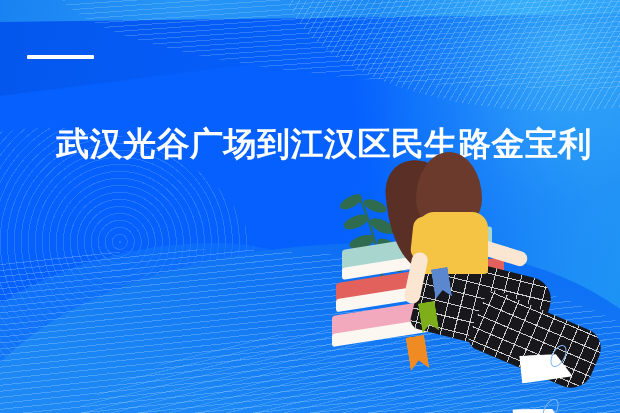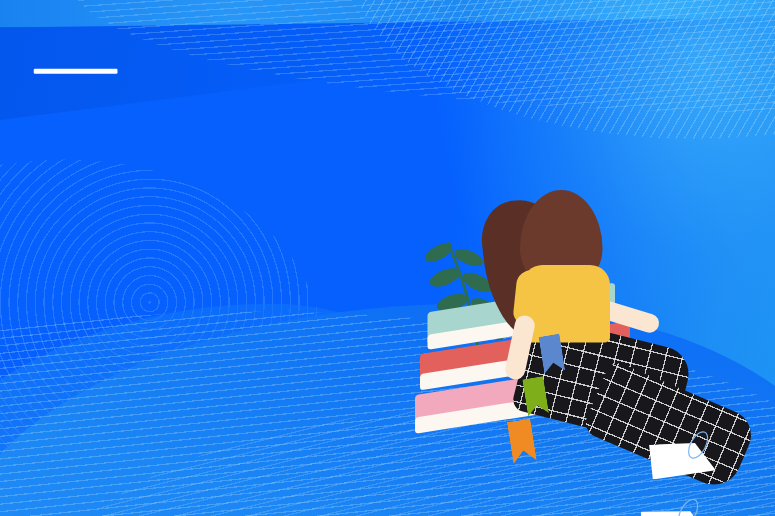--- a/index.html
+++ b/index.html
@@ -184,20 +184,21 @@
   <div class="linewaves-top"></div>
   <div class="linewaves-top2"></div>
   <div class="bg-leftswirl"></div>
   <div class="bg-bottomwave"></div>
   <div class="bg-bottomwave2"></div>
   <div class="linewaves-bottom"></div>
   <div class="linewaves-bottom2"></div>
 
   <div class="accent-rule"></div>
 
+  <h1 class="headline">武汉光谷广场到江汉区民生路金宝利</h1>
 
   <div class="illo">
 
     <svg class="leaf-stem" viewBox="0 0 80 100">
       <path d="M44 96 C40 70 34 44 20 14" stroke="#2f6b4f" stroke-width="2.2" fill="none"></path>
       <ellipse cx="13" cy="22" rx="12" ry="5.5" fill="#2f6b4f" transform="rotate(-28 13 22)"></ellipse>
       <ellipse cx="37" cy="26" rx="12" ry="5.5" fill="#2f6b4f" transform="rotate(22 37 26)"></ellipse>
       <ellipse cx="18" cy="42" rx="13" ry="6" fill="#2f6b4f" transform="rotate(-22 18 42)"></ellipse>
       <ellipse cx="44" cy="46" rx="13" ry="6" fill="#2f6b4f" transform="rotate(26 44 46)"></ellipse>
       <ellipse cx="24" cy="62" rx="13" ry="6" fill="#2f6b4f" transform="rotate(-18 24 62)"></ellipse>

